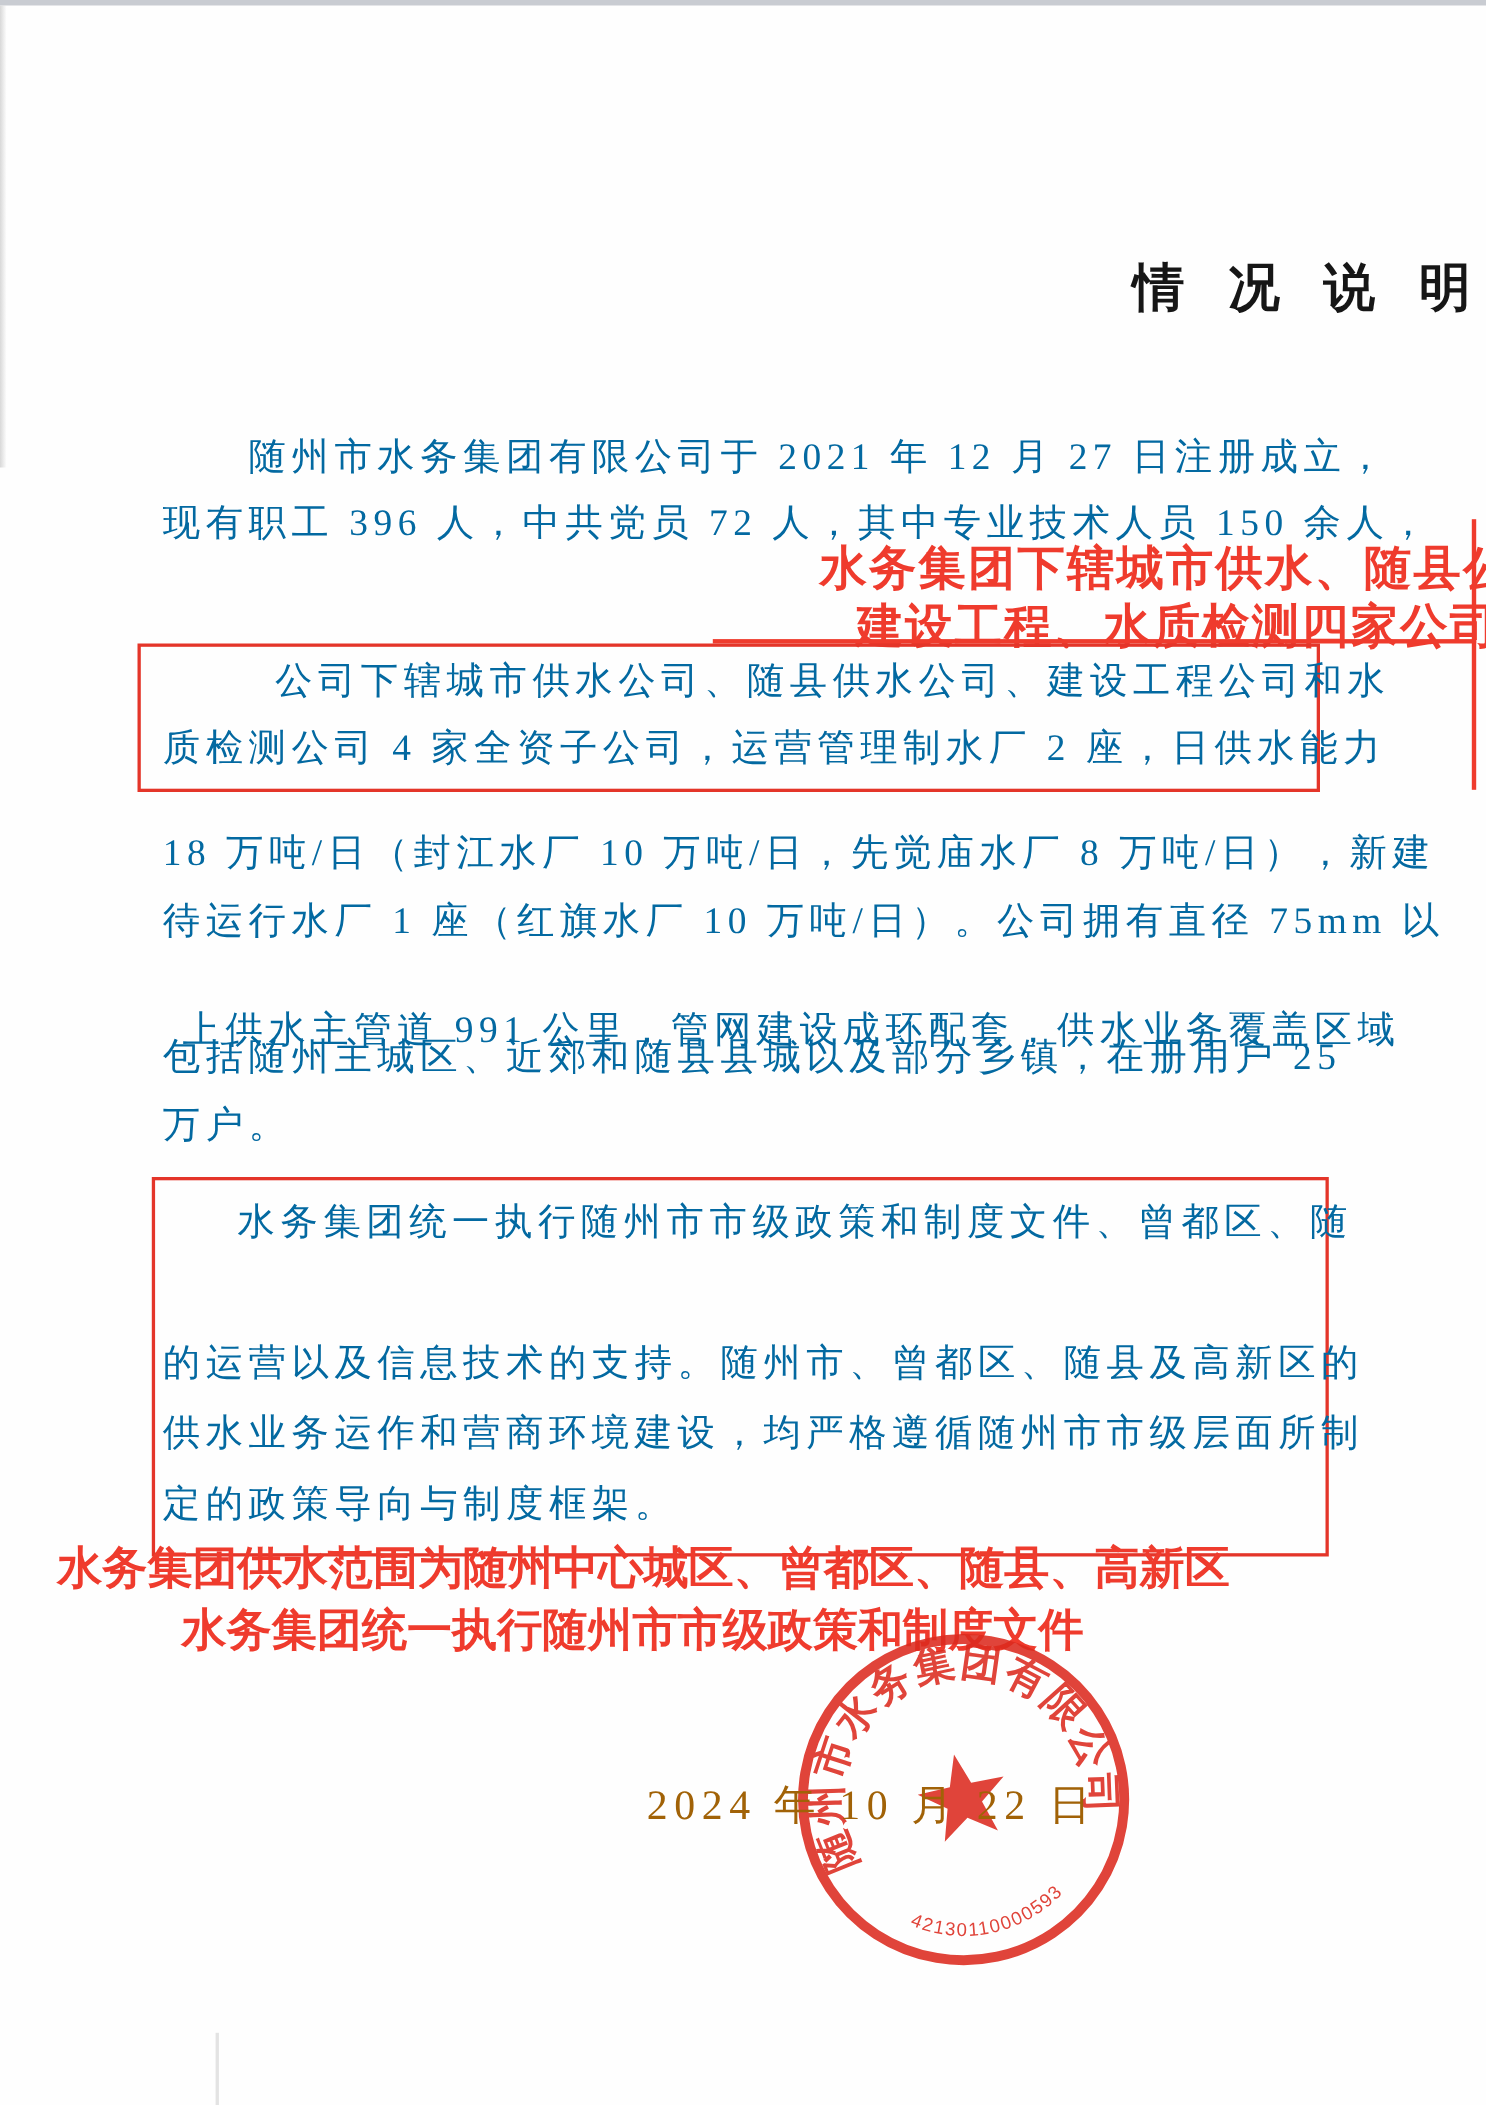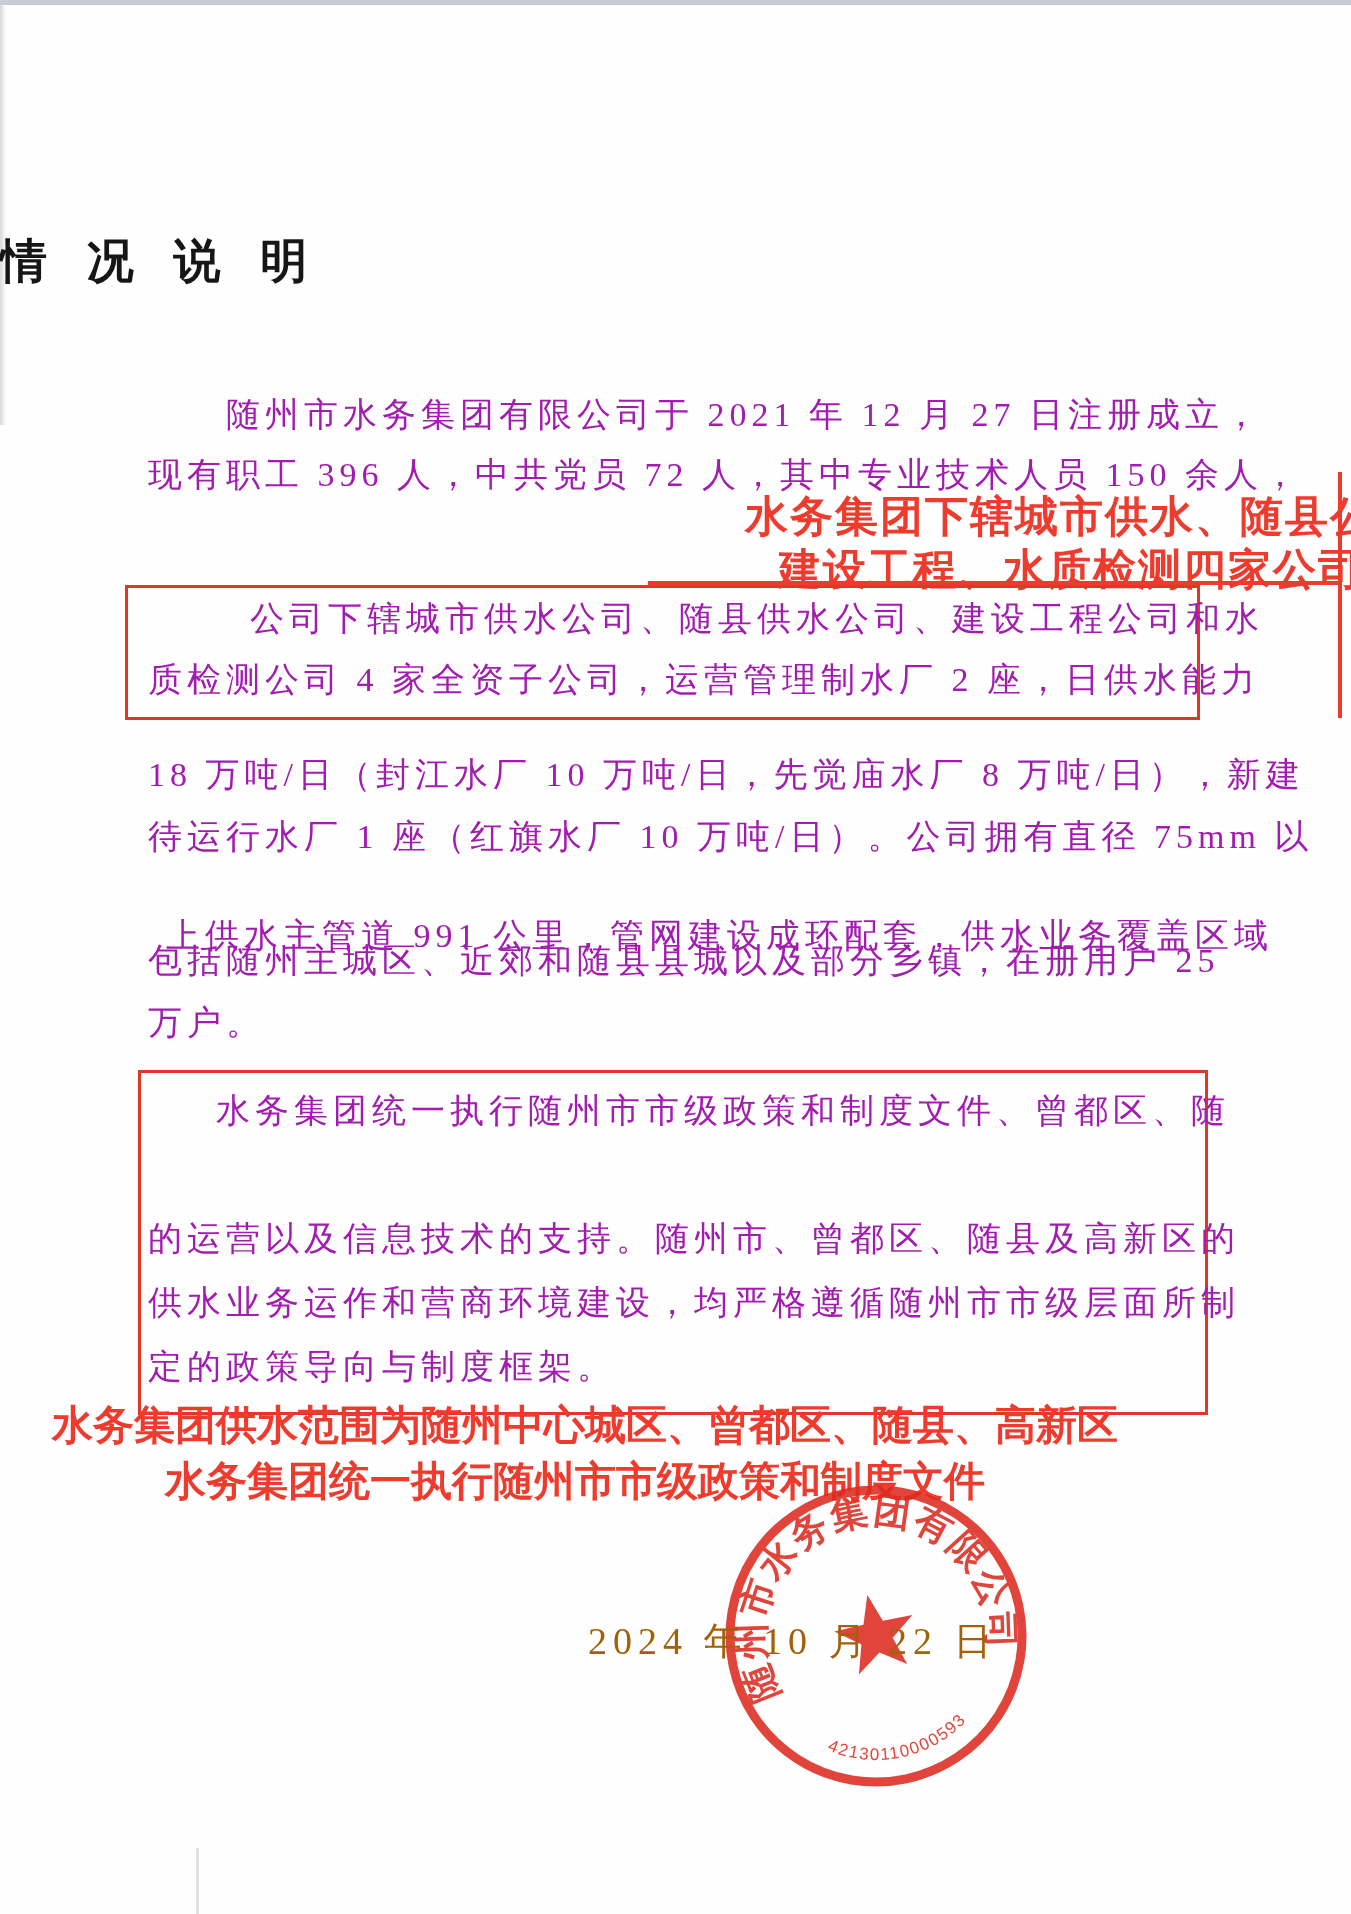--- a/index.html
+++ b/index.html
@@ -12,26 +12,26 @@
     color:#1c1c1c;
   }
   
   .top-strip{position:absolute;left:0;top:0;width:1351px;height:5px;background:#c9ccd2;}
   .left-shade{position:absolute;left:0;top:5px;width:6px;height:420px;
     background:linear-gradient(to right,#d8d8d8,rgba(255,255,255,0));}
   .crease{position:absolute;left:196px;top:1848px;width:3px;height:66px;background:#e3e3e3;}
 
   .doc-title{
     position:absolute;left:0;top:230px;width:1351px;
-    text-align:left;font-size:47px;font-weight:bold;
+    text-align:right;font-size:47px;font-weight:bold;
     letter-spacing:14px;color:#161616;
   }
   .bl{  
     position:absolute;white-space:nowrap;
-    font-size:34px;letter-spacing:5px;color:#a21caf;
+    font-size:34px;letter-spacing:5px;color:#0369a1;
   }
   .red-note{
     position:absolute;white-space:nowrap;
     font-family:"Liberation Sans","DejaVu Sans",sans-serif;
     font-weight:600;color:#ef3b2d;
   }
   .note-top{font-size:43px;letter-spacing:2px;}
   .note-bottom{font-size:41px;letter-spacing:0px;}
   .red-box{position:absolute;border:3px solid #e43529;background:transparent;}
   .red-hline{position:absolute;height:4px;background:#ef3b2d;}

